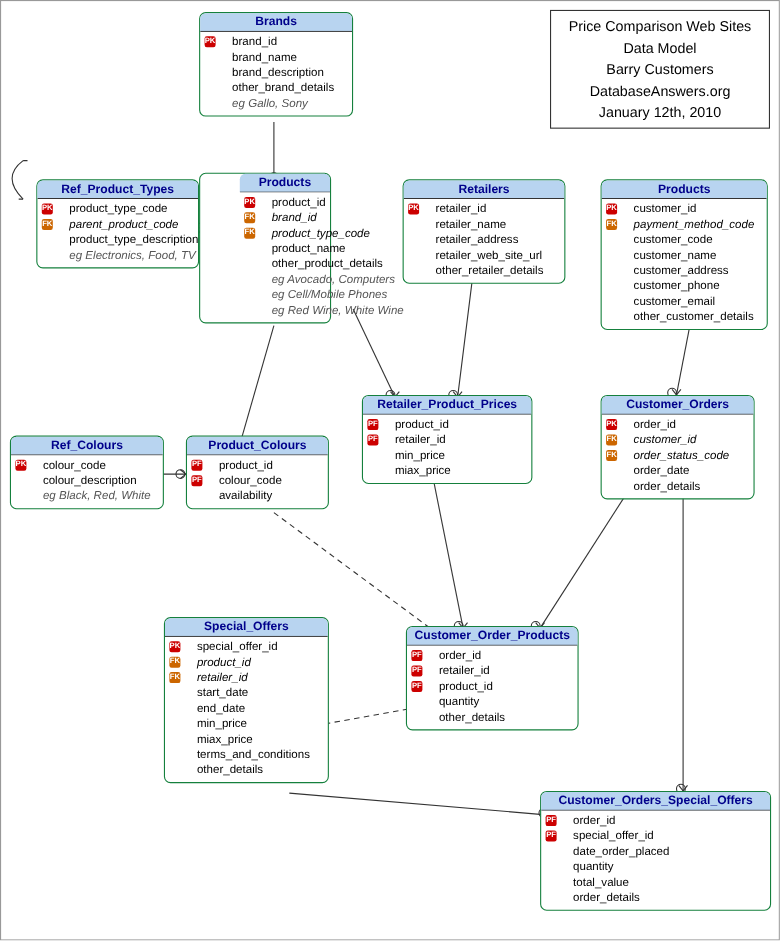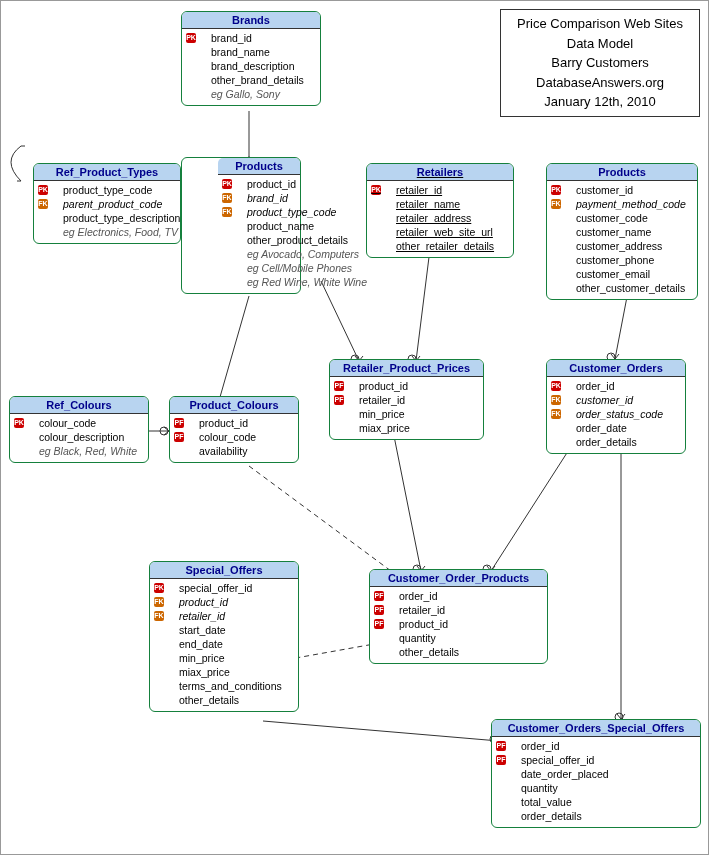--- a/index.html
+++ b/index.html
@@ -301,21 +301,21 @@
         <span class="key-icons"></span>
         <span class="er-field-text note">eg Cell/Mobile Phones</span>
       </div>
       <div class="er-field">
         <span class="key-icons"></span>
         <span class="er-field-text note">eg Red Wine, White Wine</span>
       </div>
     </div>
   </div>
 
-  <div class="er-table" style="top:162px; left:365px; width:148px;text-decoration:underline;">
+  <div class="er-table" style="top:162px; left:365px; width:148px;">
     <div class="er-table-header">Retailers</div>
     <div class="er-table-body">
       <div class="er-field">
         <span class="key-icons">
             <span class="pk-icon">PK</span>
           </span>
         <span class="er-field-text">retailer_id</span>
       </div>
       <div class="er-field">
         <span class="key-icons"></span>
@@ -519,21 +519,21 @@
         <span class="key-icons"></span>
         <span class="er-field-text">terms_and_conditions</span>
       </div>
       <div class="er-field">
         <span class="key-icons"></span>
         <span class="er-field-text">other_details</span>
       </div>
     </div>
   </div>
 
-  <div class="er-table" style="top:568px; left:368px; width:179px;">
+  <div class="er-table" style="top:568px; left:368px; width:157px;">
     <div class="er-table-header">Customer_Order_Products</div>
     <div class="er-table-body">
       <div class="er-field">
         <span class="key-icons">
             <span class="pk-icon">PF</span>
           </span>
         <span class="er-field-text">order_id</span>
       </div>
       <div class="er-field">
         <span class="key-icons">

